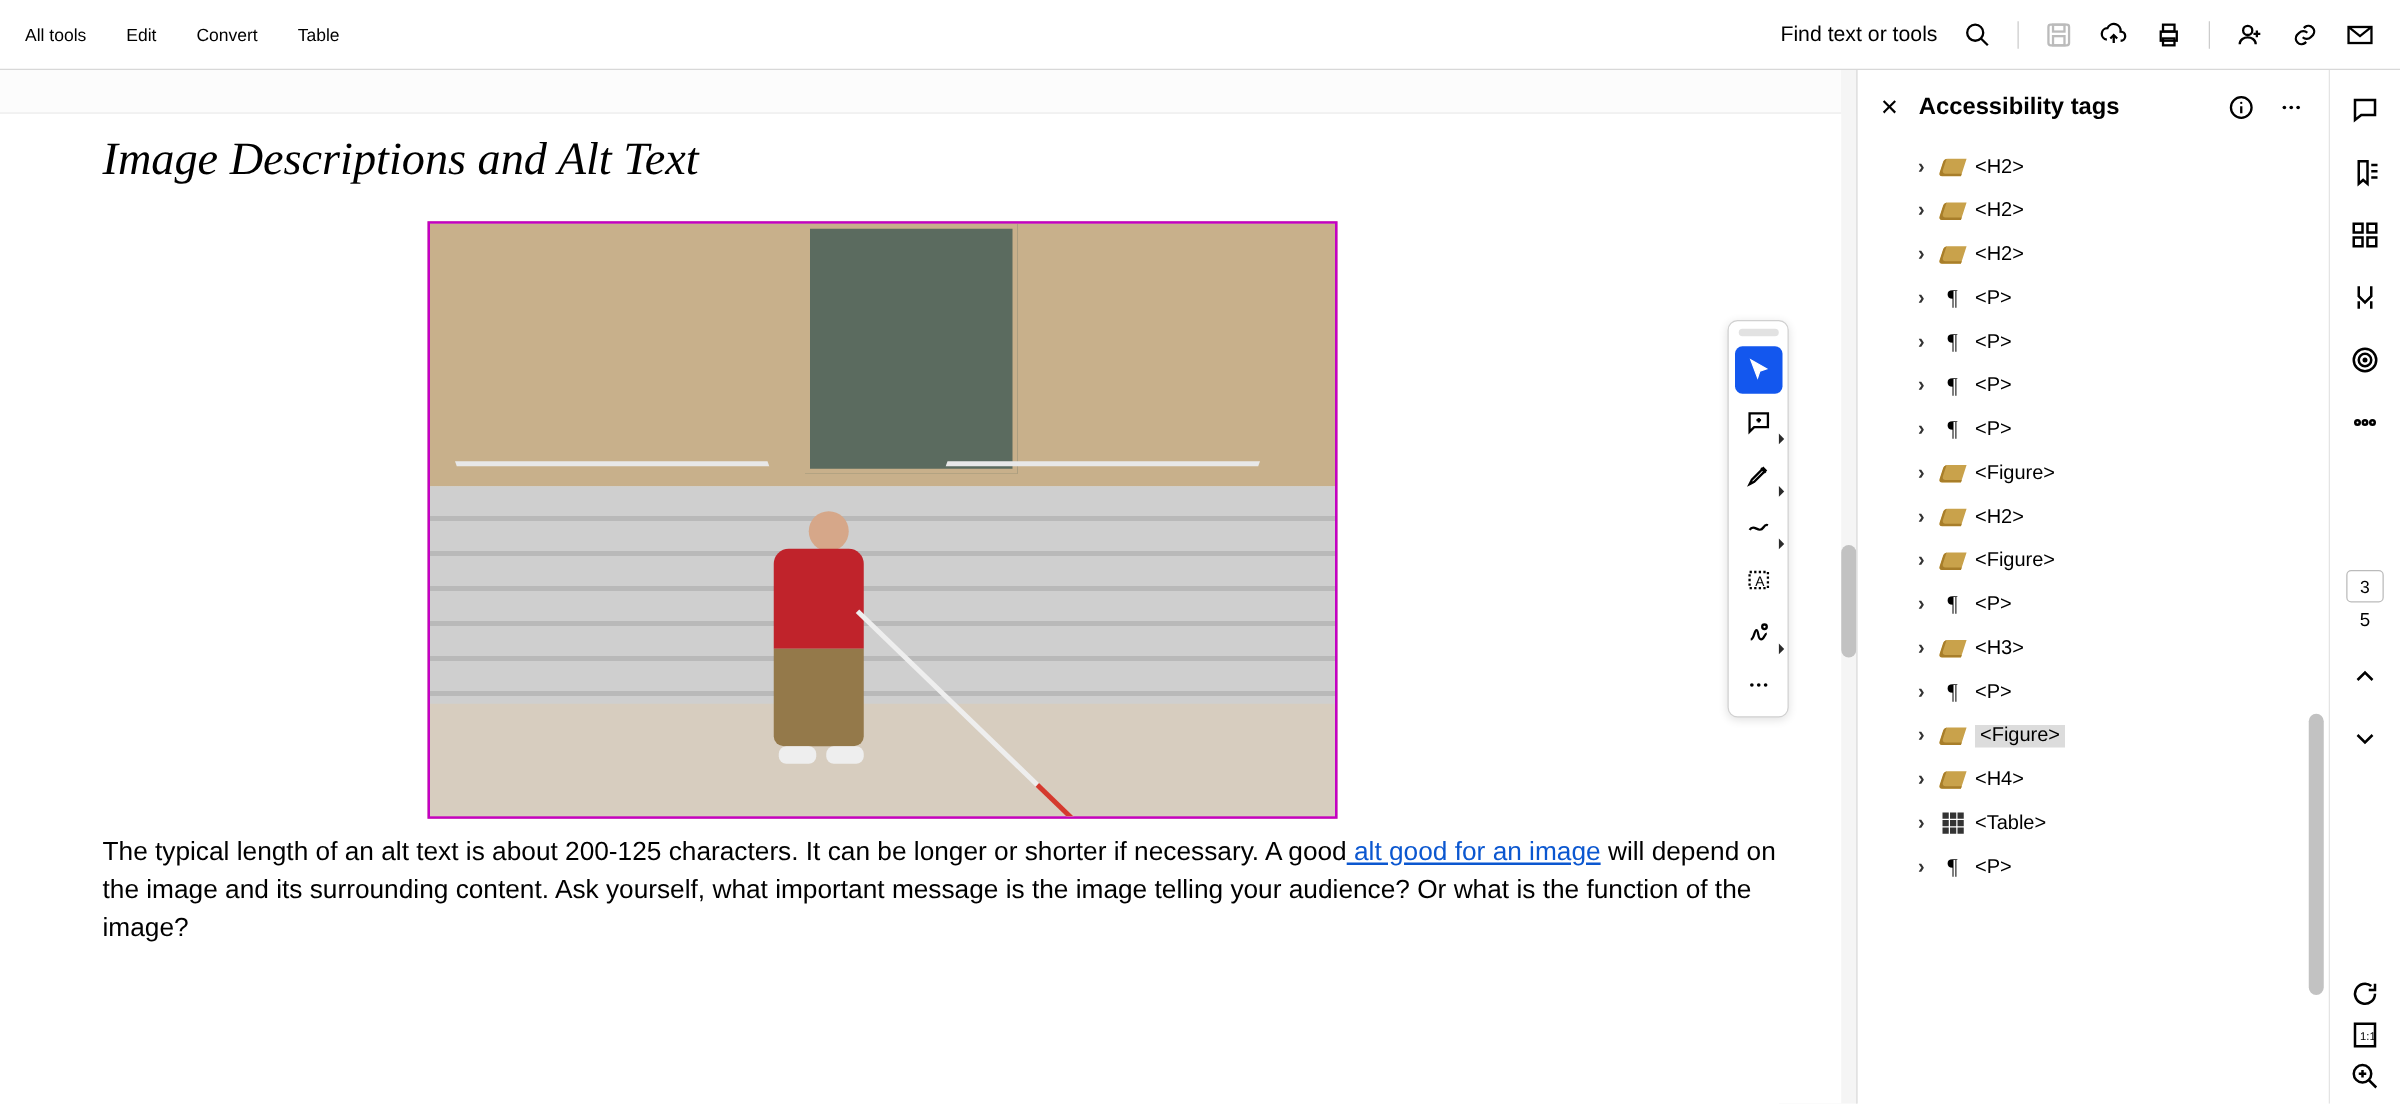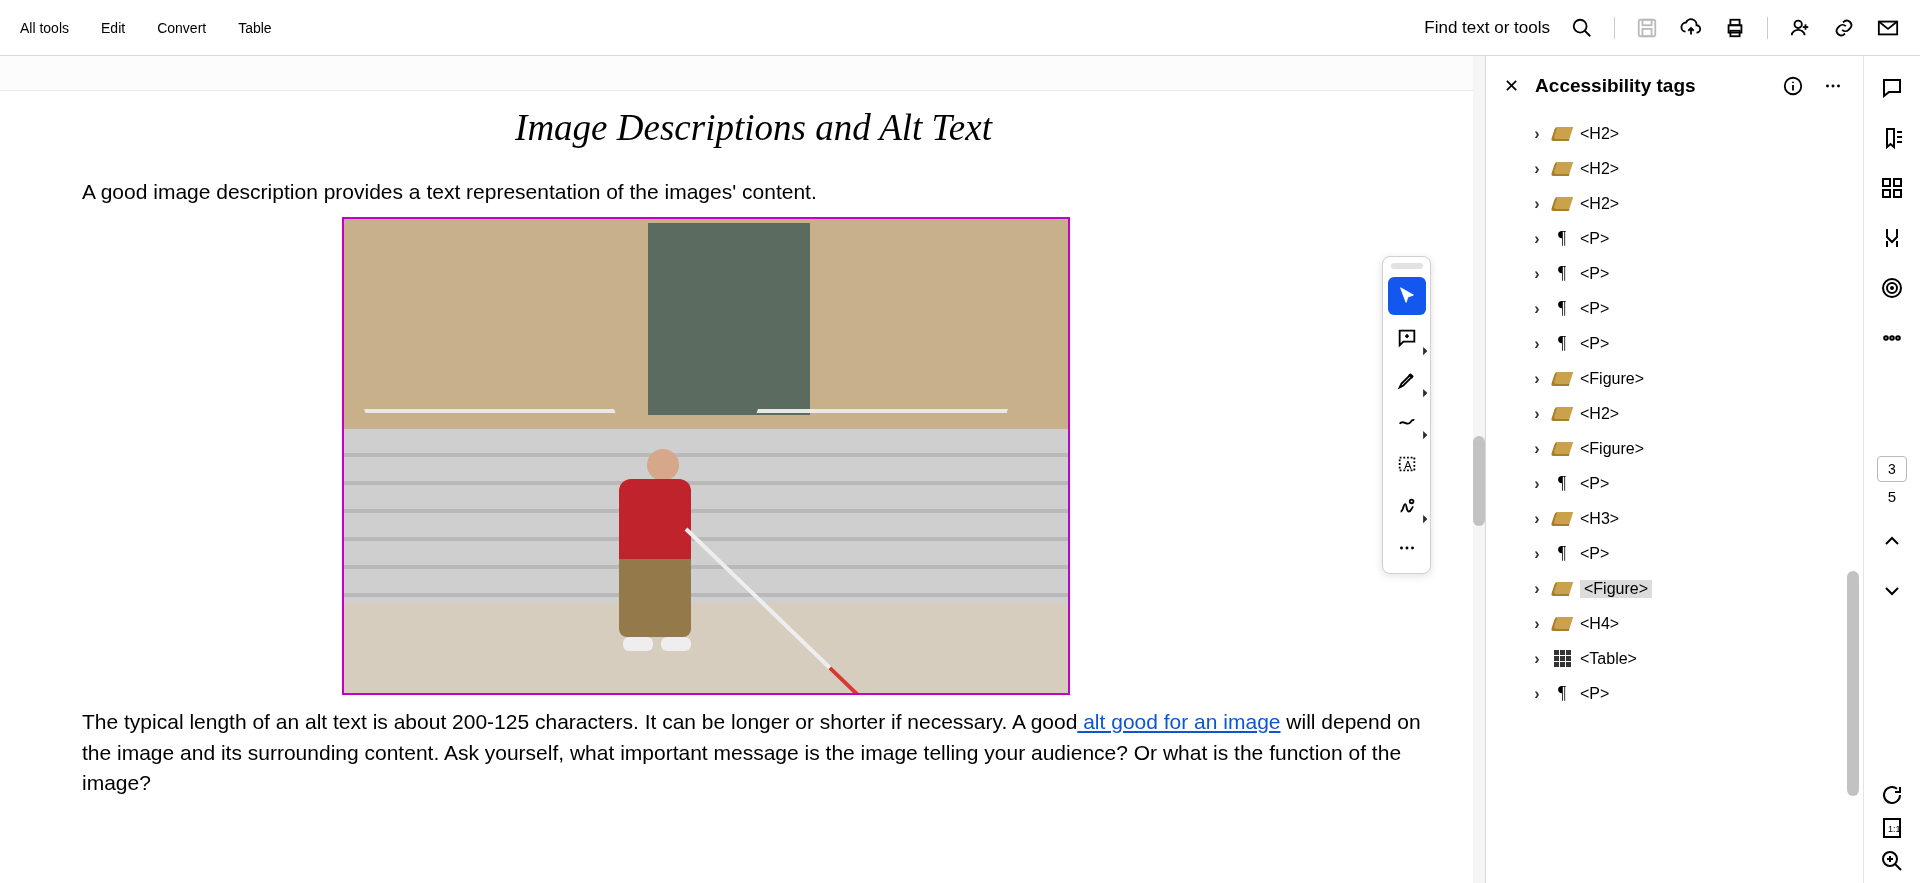--- a/index.html
+++ b/index.html
@@ -25,21 +25,21 @@
 
 
 .doc-topstrip { position: absolute; top: 0; left: 0; right: 12px; height: 35px; background: #fcfcfc; border-bottom: 1px solid #e8e8e8; }
 
 
 .doc-vscroll { position: absolute; right: 0; top: 0; width: 12px; height: 100%; background: #f5f5f5; }
 .doc-vscroll-thumb { position: absolute; top: 0; left: 0; width: 12px; height: 60px; background: #c2c2c2; border-radius: 6px; }
 
 
 .doc-content { position: absolute; top: 50px; left: 82px; right: 60px; }
-.doc-title { font-family: Georgia, "Times New Roman", serif; font-style: italic; font-weight: 400; font-size: 37px; margin-bottom: 28px; text-align: center; }
+.doc-title { font-family: Georgia, "Times New Roman", serif; font-style: italic; font-weight: 400; font-size: 37px; margin-bottom: 28px; }
 .doc-p { font-size: 21px; line-height: 1.45; margin-bottom: 10px; }
 .doc-p a { color: #0b57d0; text-decoration: underline; }
 .figure { border: 2px solid #c400c4; width: 728px; height: 478px; margin: 6px 0 12px 260px; background: #d6b998; position: relative; overflow: hidden; }
 
 
 .fig-sky { position:absolute; inset:0; background: linear-gradient(#dcd4c1, #e2dccb); }
 .fig-building { position:absolute; top:0; left:0; right:0; height:210px; background:#c8b08b; }
 .fig-door { position:absolute; top:0; left:300px; width:170px; height:200px; background:#5b6b5f; border:4px solid #c8b08b; }
 .fig-steps { position:absolute; top:210px; left:0; right:0; height:200px; background: repeating-linear-gradient(#cfcfcf 0 24px, #b9b9b9 24px 28px);} 
 .fig-side { position:absolute; bottom:0; left:0; right:0; height:90px; background:#d7cdbf; }
@@ -158,21 +158,20 @@
 
   <div class="doc-wrap">
     <div class="doc-topstrip"></div>
     <div class="doc-scroll-shadow"></div>
     <div class="doc-vscroll">
       <div class="doc-vscroll-thumb" style="top:380px;height:90px;"></div>
     </div>
 
     <div class="doc-content">
       <div class="doc-title">Image Descriptions and Alt Text</div>
-      <div class="doc-p">A good image description provides a text representation of the images' content.</div>
       <div class="figure">
         <div class="fig-sky"></div>
         <div class="fig-building"></div>
         <div class="fig-door"></div>
         <div class="fig-steps"></div>
         <div class="fig-side"></div>
         <div class="fig-rail"></div>
         <div class="fig-rail2"></div>
         <div class="fig-person">
           <div class="fig-head"></div>

